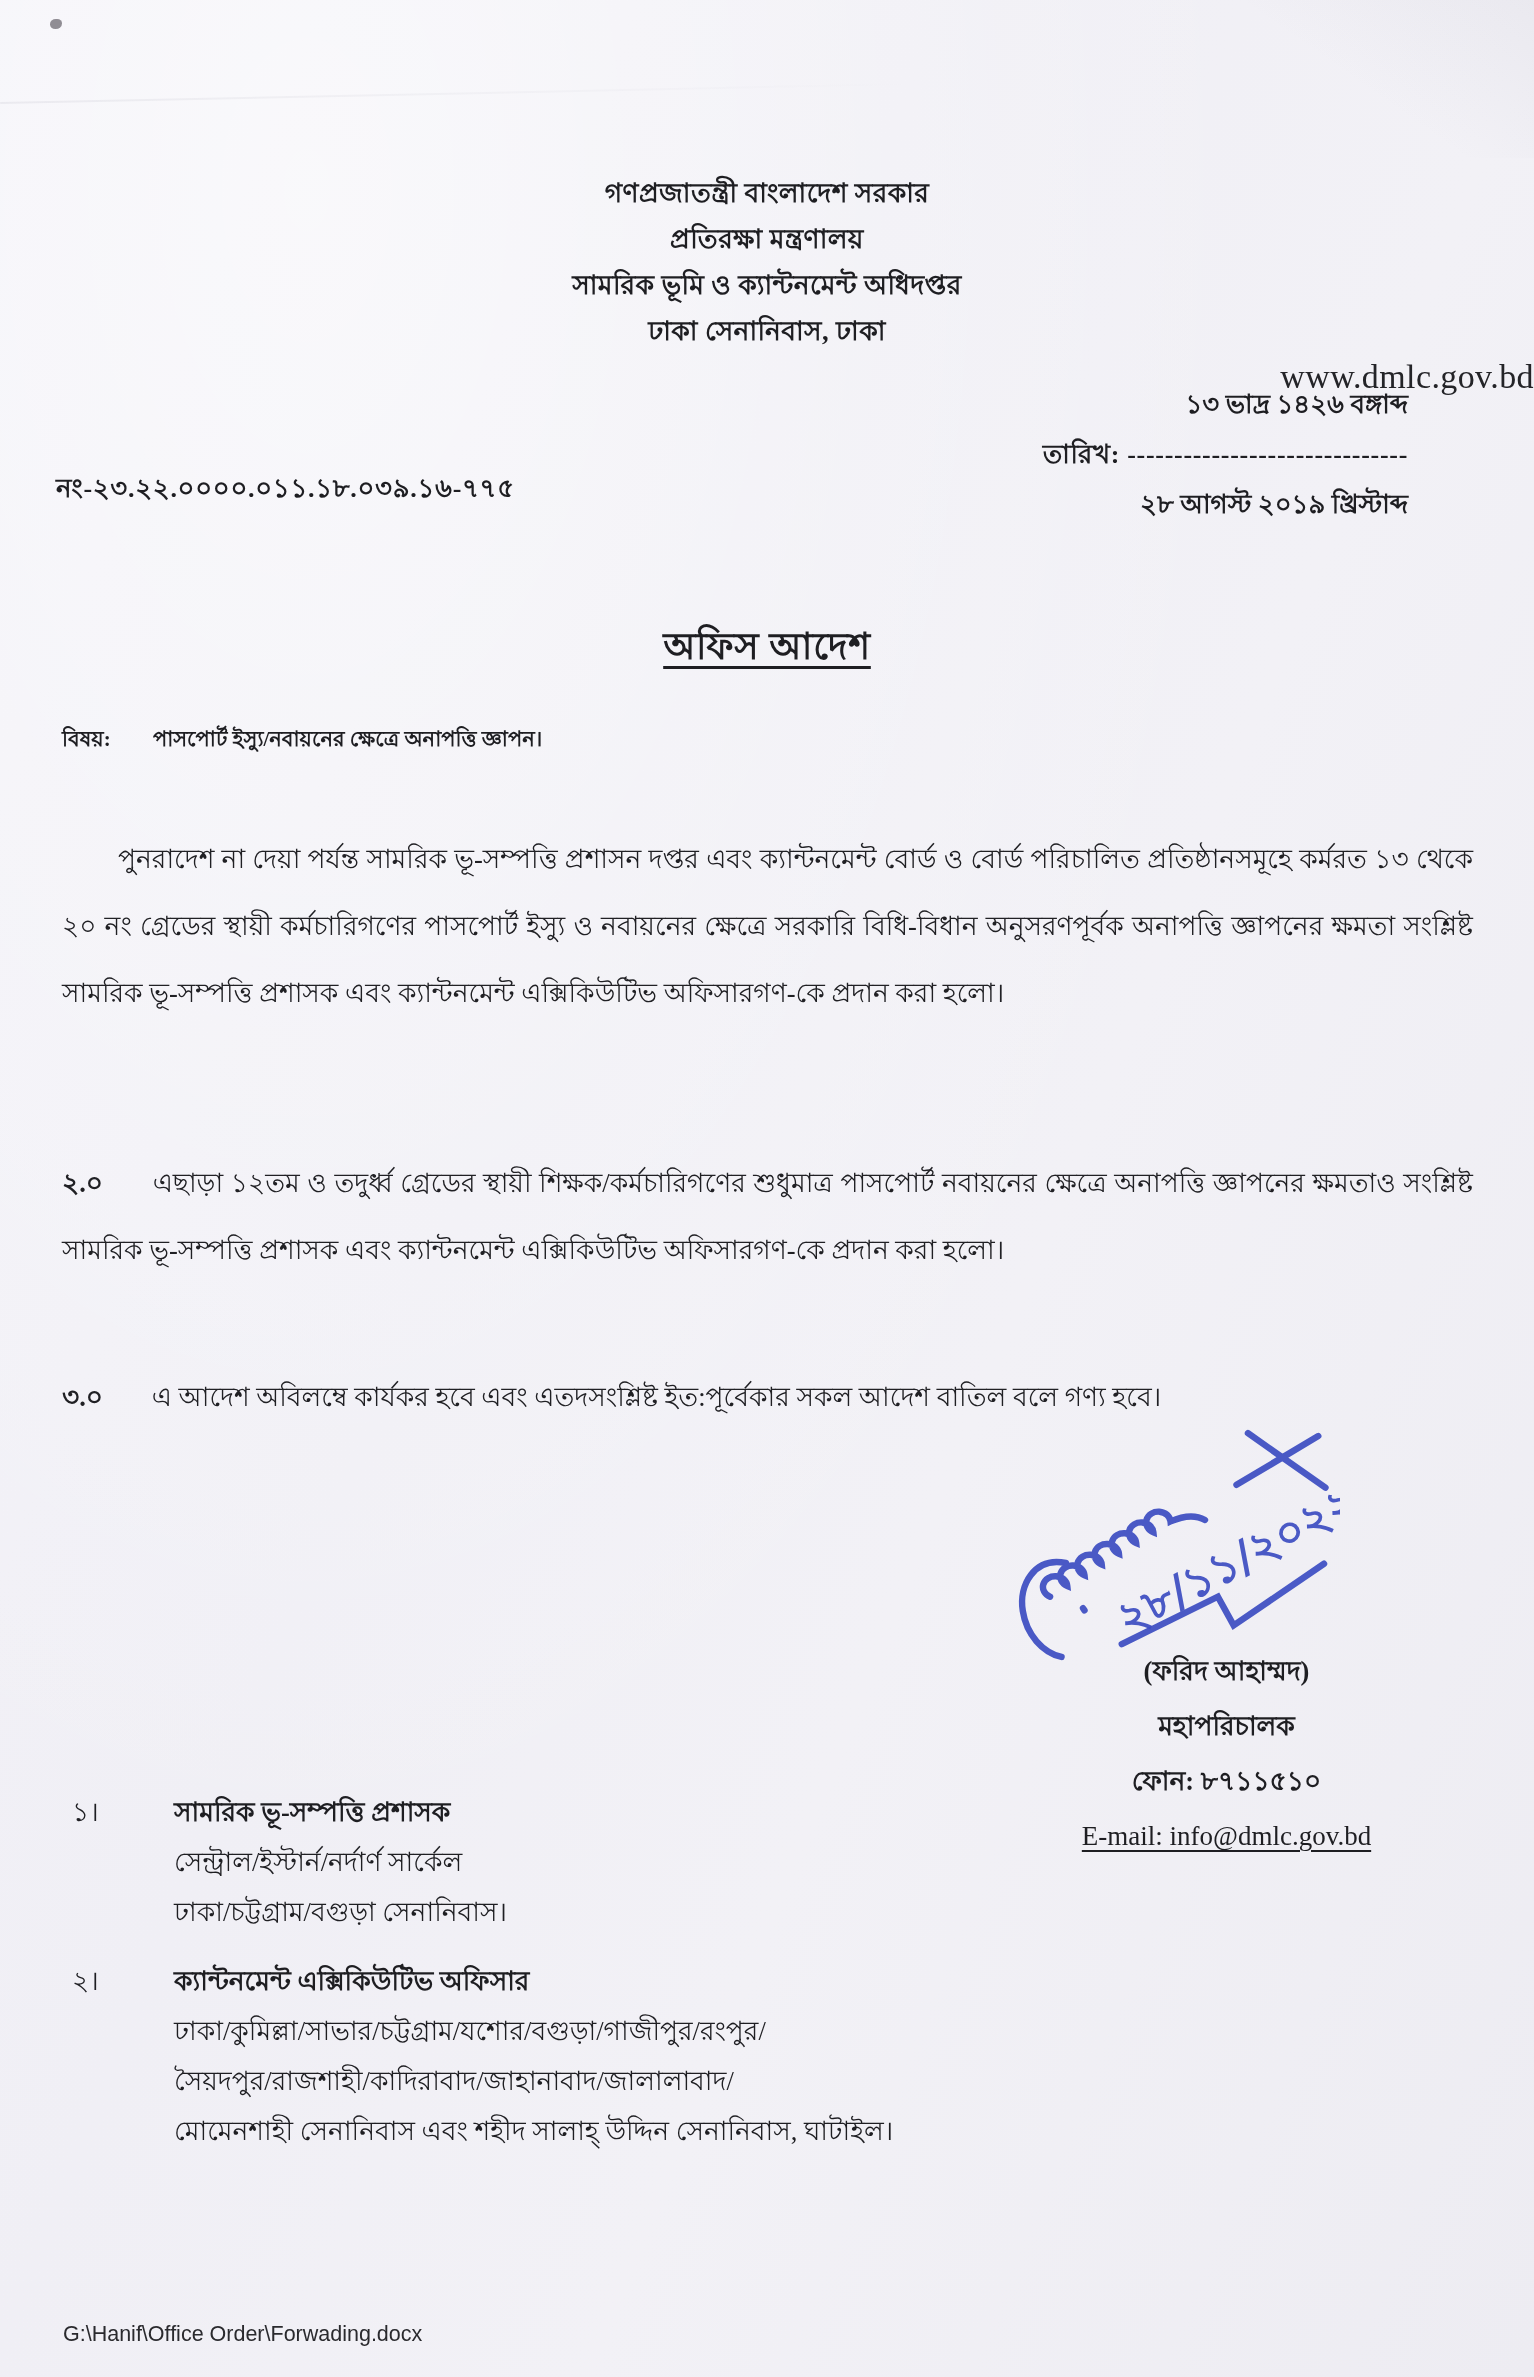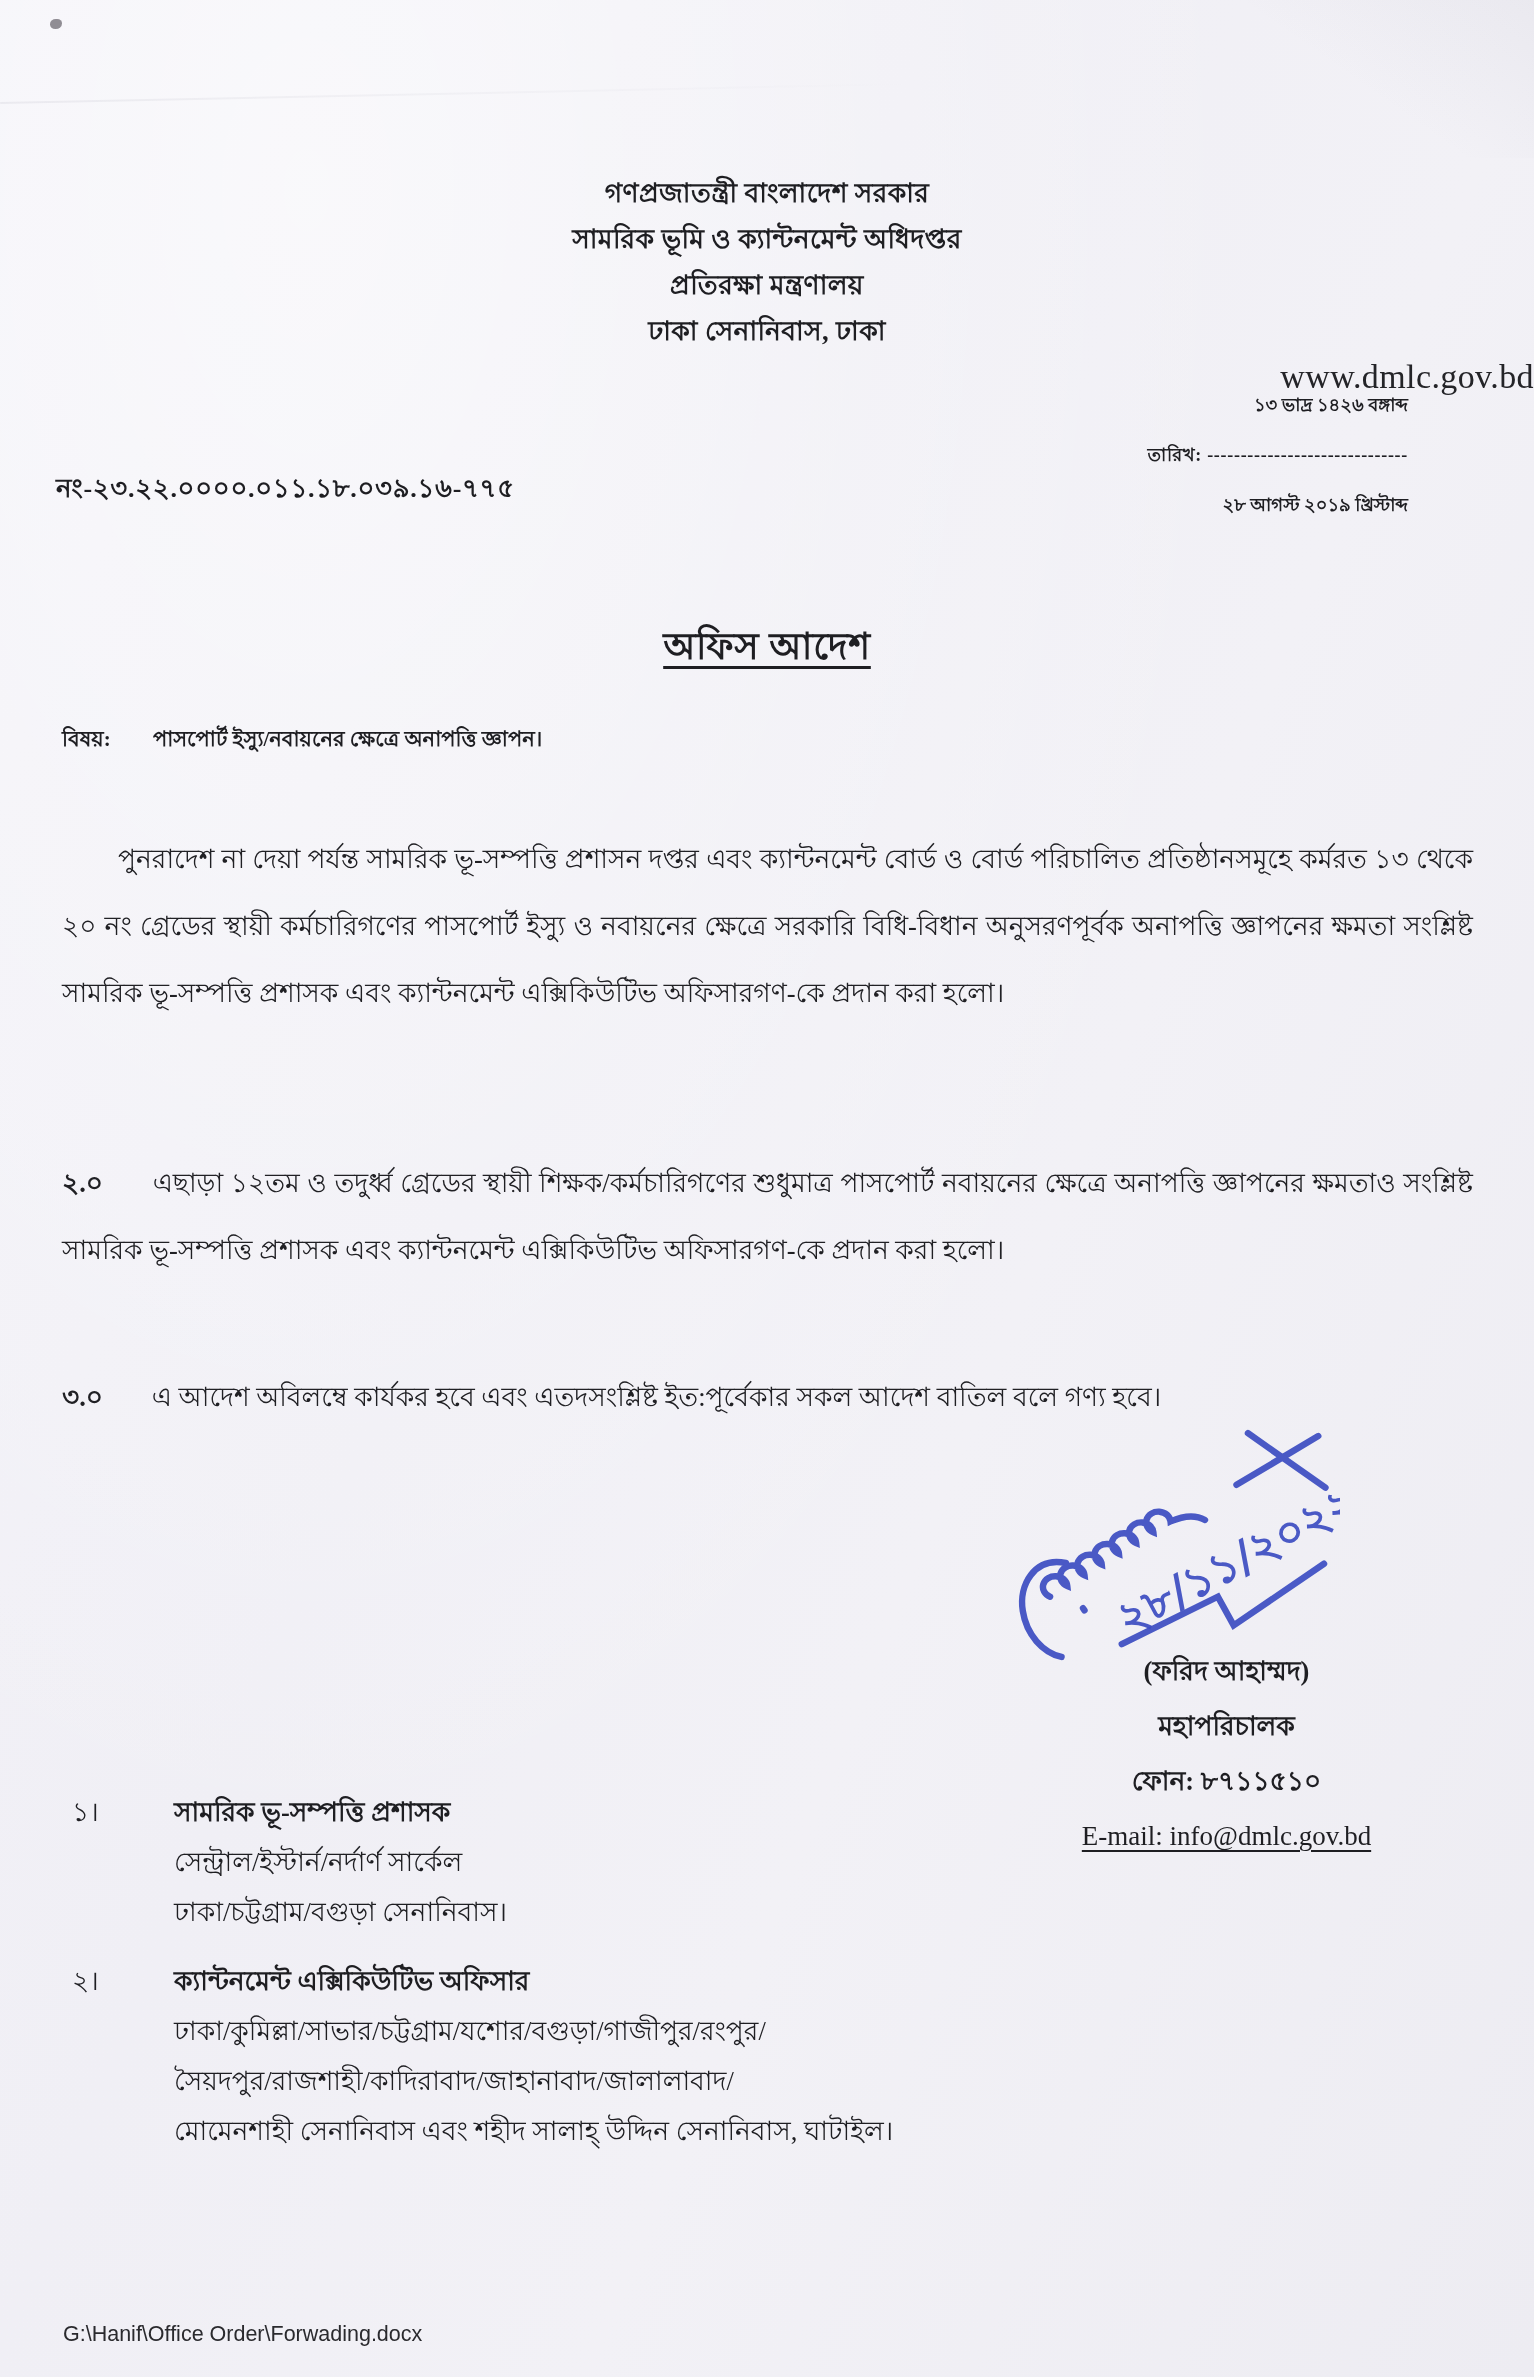--- a/index.html
+++ b/index.html
@@ -17,21 +17,21 @@
   }
   
   .crease{position:absolute;pointer-events:none;}
   .crease.c1{left:0;top:86px;width:1534px;height:2.2px;background:linear-gradient(90deg,rgba(120,120,140,.10),rgba(120,120,140,0) 60%);transform:rotate(-1.2deg);}
   .crease.c2{left:1219px;top:0;width:315px;height:158px;background:linear-gradient(215deg,rgba(140,140,160,.08),rgba(140,140,160,0) 55%);}
   .speck{position:absolute;left:50px;top:18.6px;width:11.5px;height:10px;border-radius:50% 40% 55% 45%;background:#6d6a72;opacity:.75;}
 
   .header{position:absolute;left:0;top:138px;width:100%;text-align:center;font-size:26.5px;line-height:46px;font-weight:bold;letter-spacing:0.4px;margin-top:32px;}
   .header .site{font-family:"Liberation Serif",serif;font-weight:normal;font-size:34px;text-underline-offset:5px;color:#242428;text-align:right;}
 
-  .meta-right{position:absolute;right:126px;top:380px;text-align:right;font-size:18px;line-height:50px;font-weight:bold;}
+  .meta-right{position:absolute;right:126px;top:380px;text-align:right;font-size:26px;line-height:50px;font-weight:bold;}
   .meta-right .dateline{letter-spacing:0.7px;}
   .ref-no{position:absolute;left:56px;top:468px;font-size:26px;font-weight:bold;letter-spacing:0.7px;}
 
   .doc-title{position:absolute;left:0;top:617px;width:100%;text-align:center;}
   .doc-title span{font-size:37px;font-weight:bold;text-decoration:underline;text-underline-offset:7.2px;letter-spacing:0.7px;}
 
   .subject{position:absolute;left:62px;top:723px;width:1406px;font-size:21px;font-weight:bold;}
   .subject .lbl{margin-right:37px;}
 
   .para{position:absolute;left:62px;width:1411px;font-size:26.5px;line-height:67px;text-align:justify;color:#202024;}
@@ -57,22 +57,22 @@
 <body>
 
 <div class="page">
 
   <div class="crease c1"></div>
   <div class="crease c2"></div>
   <div class="speck"></div>
 
   <div class="header">
     <div>গণপ্রজাতন্ত্রী বাংলাদেশ সরকার</div>
+    <div>প্রতিরক্ষা মন্ত্রণালয়</div>
     <div>সামরিক ভূমি ও ক্যান্টনমেন্ট অধিদপ্তর</div>
-    <div>প্রতিরক্ষা মন্ত্রণালয়</div>
     <div>ঢাকা সেনানিবাস, ঢাকা</div>
     <div class="site">www.dmlc.gov.bd</div>
   </div>
 
   <div class="ref-no">নং-২৩.২২.০০০০.০১১.১৮.০৩৯.১৬-৭৭৫</div>
   <div class="meta-right">
     <div>১৩ ভাদ্র ১৪২৬ বঙ্গাব্দ</div>
     <div class="dateline">
       <span>তারিখ:</span>
       <span>------------------------------</span>

